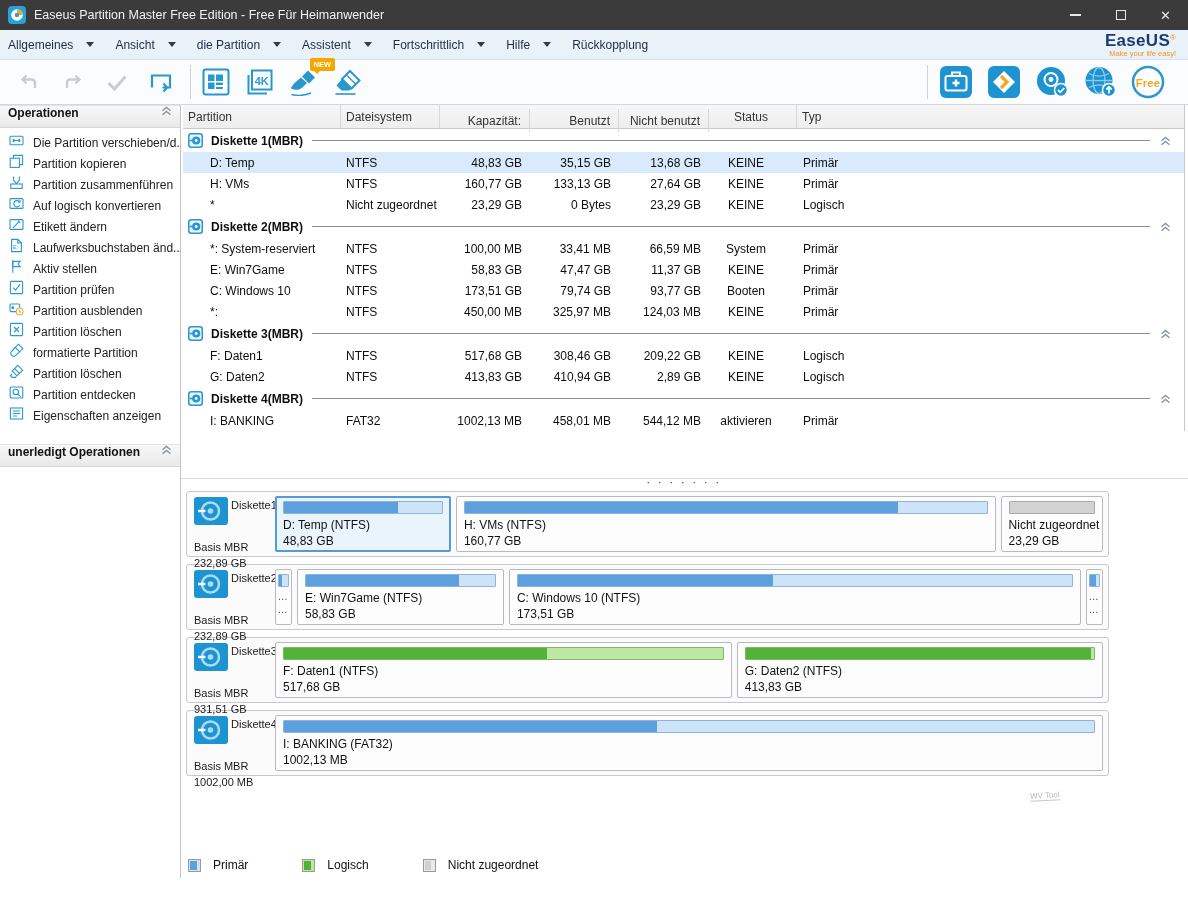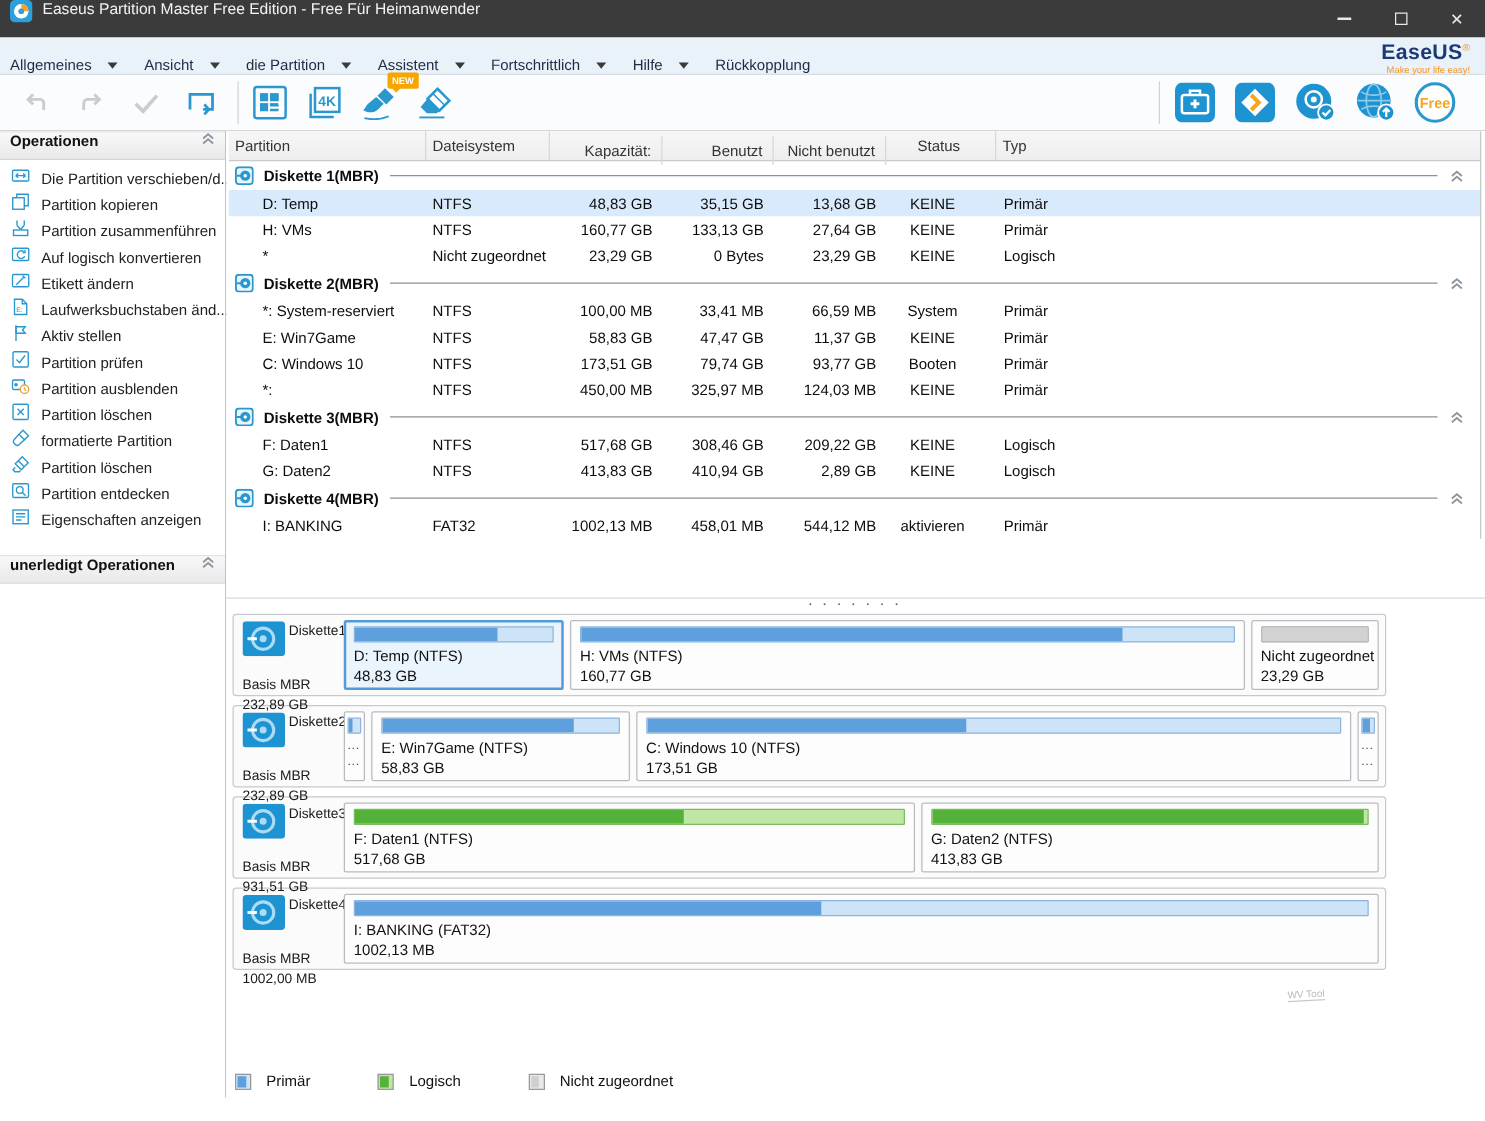--- a/index.html
+++ b/index.html
@@ -1,31 +1,31 @@
 <!DOCTYPE html>
 <html><head>
 <meta charset="utf-8">
 <style>
   * { margin:0; padding:0; box-sizing:border-box; }
   html,body { background:#888; }
   body { font-family:"Liberation Sans", sans-serif; }
   #app { position:relative; width:1188px; height:897px; background:#fff; overflow:hidden; }
 
   
-  .titlebar { position:absolute; left:0; top:0; width:1188px; height:30px; background:#3b3b3b; display:flex; }
+  .titlebar { position:absolute; left:0; top:0; width:1188px; height:30px; background:#3b3b3b; display:flex; align-items:center; }
   .titlebar .appico { margin-left:8px; display:flex; }
   .titlebar .title { color:#f2f2f2; font-size:12.5px; margin-left:8px; }
   .winbtns { margin-left:auto; display:flex; height:30px; }
   .winbtn { width:45px; height:30px; display:flex; align-items:center; justify-content:center; color:#e8e8e8; }
   .wb-min i { display:block; width:11px; border-bottom:2px solid #e8e8e8; }
   .wb-max i { display:block; width:10px; height:10px; border:1.5px solid #e8e8e8; }
   .wb-close { font-size:13px; }
 
   
-  .menubar { position:absolute; left:0; top:30px; width:1188px; height:30px; background:#e9f1f9; border-bottom:1px solid #d7dee6; display:flex; align-items:flex-end; padding-left:8px; }
+  .menubar { position:absolute; left:0; top:30px; width:1188px; height:30px; background:#e9f1f9; border-bottom:1px solid #d7dee6; display:flex; align-items:center; padding-left:8px; }
   .menu-item { display:flex; align-items:center; gap:13px; margin-right:21px; cursor:default; }
   .menu-item .lbl { font-size:12px; color:#1d2d44; }
   .menu-arrow { width:0; height:0; border-left:4px solid transparent; border-right:4px solid transparent; border-top:5px solid #3a3a3a; }
   .brand { margin-left:auto; margin-right:12px; text-align:right; line-height:1; }
   .brand .word { font-size:17px; font-weight:bold; color:#1b3a75; letter-spacing:.3px; }
   .brand .reg { font-size:8px; color:#f7941d; vertical-align:super; }
   .brand .tag { font-size:7.5px; color:#f7941d; margin-top:1px; }
 
   
   .toolbar { position:absolute; left:0; top:60px; width:1188px; height:45px; background:#fbfcfd; border-bottom:1px solid #d6d6d6; display:flex; align-items:center; padding:0 12px; }

